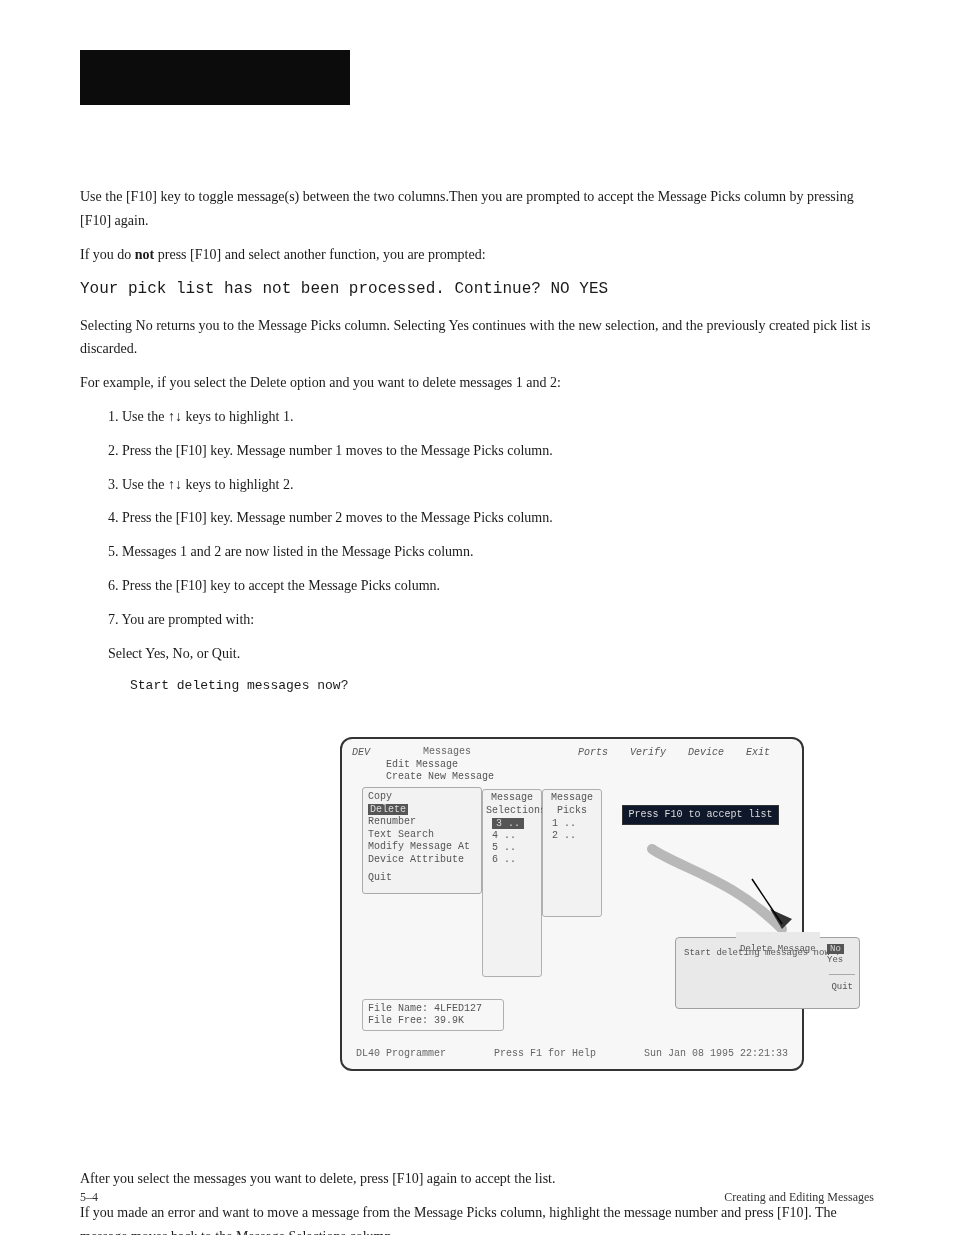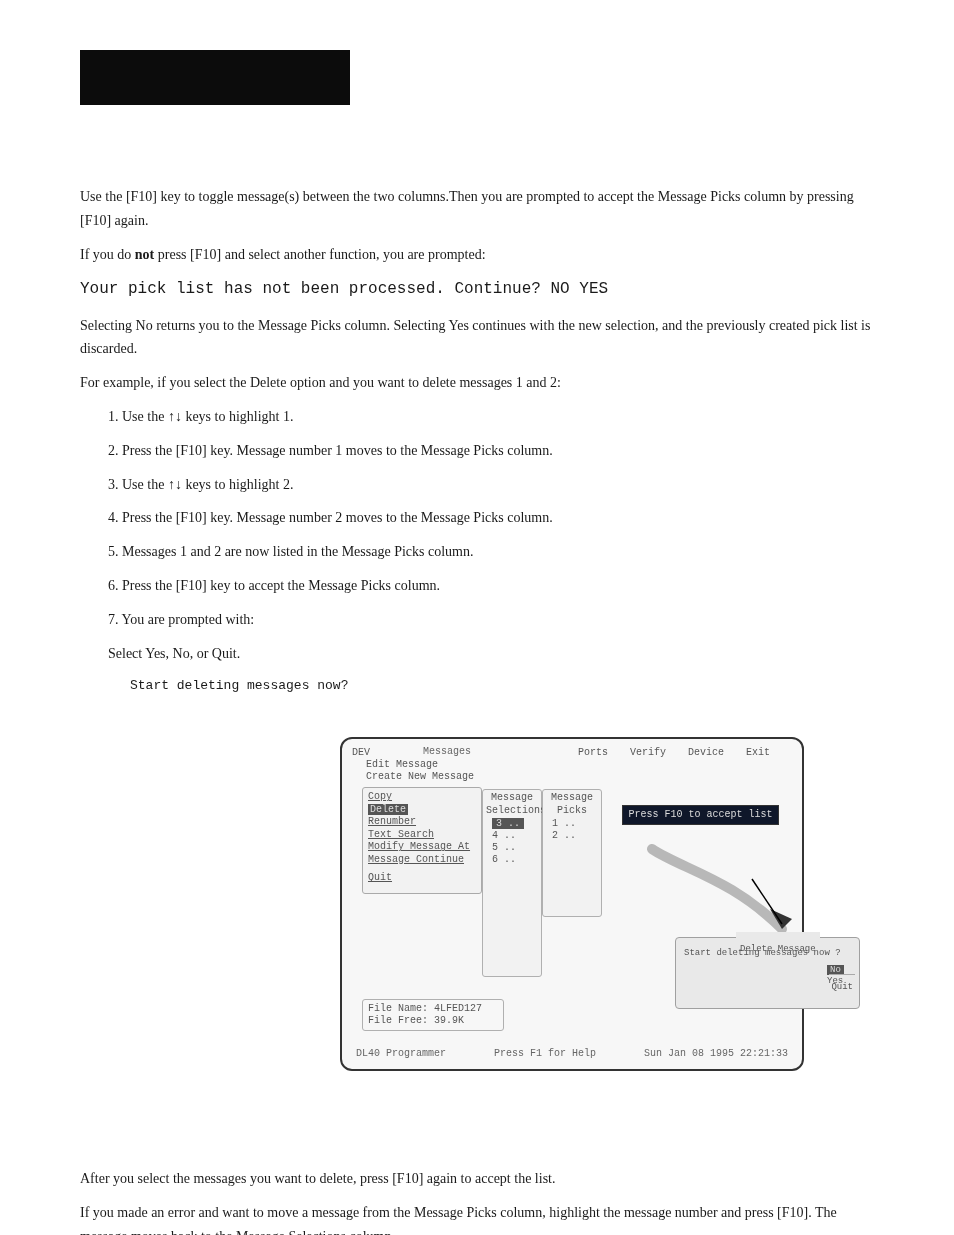--- a/index.html
+++ b/index.html
@@ -47,46 +47,45 @@
     font-family: "Courier New", monospace;
     font-size: 10px;
     color: #525252;
   }
   .menubar {
     position: absolute;
     top: 8px; left: 10px; right: 10px;
     display: flex;
     color: #565656;
   }
-  .menubar span { display: inline-block; margin-right: 22px; }
+  .menubar span { display: inline-block; margin-right: 22px; font-style: italic; }
   .menubar .sep { flex: 1; }
   .msg-title {
     position: absolute;
     top: 7px; left: 75px;
     padding: 0 6px;
     color: #666;
   }
   .first-panel {
     position: absolute;
     top: 18px; left: 20px;
     width: 110px;
     padding: 2px 4px;
     color: #555;
   }
-  .first-panel div { line-height: 1.2; white-space: nowrap; }
+  .first-panel div { line-height: 1.2; white-space: nowrap; margin-left: 20px; }
   .sub-panel {
     position: absolute;
     top: 48px; left: 20px;
     width: 108px;
     border: 1px solid #aaa;
     border-radius: 3px;
     padding: 3px 5px 8px 5px;
     background: #f2f2f2;
     color: #555;
-    text-decoration: underline;
   }
   .sub-panel .hi {
     background: #555; color: #dcdcdc; padding: 0 2px;
   }
   .sub-panel div { line-height: 1.25; white-space: nowrap; margin: 0; }
   .sub-panel .gap { height: 6px; }
   .sel-col, .pick-col {
     position: absolute;
     top: 50px;
     width: 52px;
@@ -155,21 +154,20 @@
     position: absolute; top: -6px; left: 60px;
     background: #e9e9e9; padding: 12px 4px;
   }
   .popup .ptext {
     position: absolute; top: 10px; left: 8px;
   }
   .popup .pbtns {
     position: absolute; top: 6px; right: 4px;
     width: 28px; text-align: left;
     line-height: 1.2;
-    margin-top: 21px;
   }
   .popup .pbtns .hi { background: #555; color: #dcdcdc; padding: 0 3px; }
   .popup .divider {
     position: absolute; right: 4px; top: 36px;
     width: 26px; height: 0;
     border-top: 1px solid #aaa;
   }
   .popup .quit {
     position: absolute; right: 6px; top: 44px;
   }
@@ -228,21 +226,21 @@
         <div>Edit Message</div>
         <div>Create New Message</div>
       </div>
 
       <div class="sub-panel">
         <div>Copy</div>
         <div><span class="hi">Delete</span></div>
         <div>Renumber</div>
         <div>Text Search</div>
         <div>Modify Message At</div>
-        <div>Message Continue</div>
+        <div>Device Attribute</div>
         <div class="gap"></div>
         <div>Quit</div>
       </div>
 
       <div class="sel-col">
         <div class="hdr">Message</div>
         <div class="hdr">Selections</div>
         <div class="list">
           <div><span class="hi">3 ..</span></div>
           <div>4 ..</div>
@@ -290,14 +288,18 @@
       <div class="divider"></div>
       <div class="quit">Quit</div>
     </div>
   </div>
 
   <div class="body-text">
     <p>After you select the messages you want to delete, press [F10] again to accept the list.</p>
     <p>If you made an error and want to move a message from the Message Picks column, highlight the message number and press [F10].  The message moves back to the Message Selections column.</p>
   </div>
 
+  <div class="footer">
+    <span>5–4</span>
+    <span>Creating and Editing Messages</span>
+  </div>
 
 </div>
 
 </body></html>

